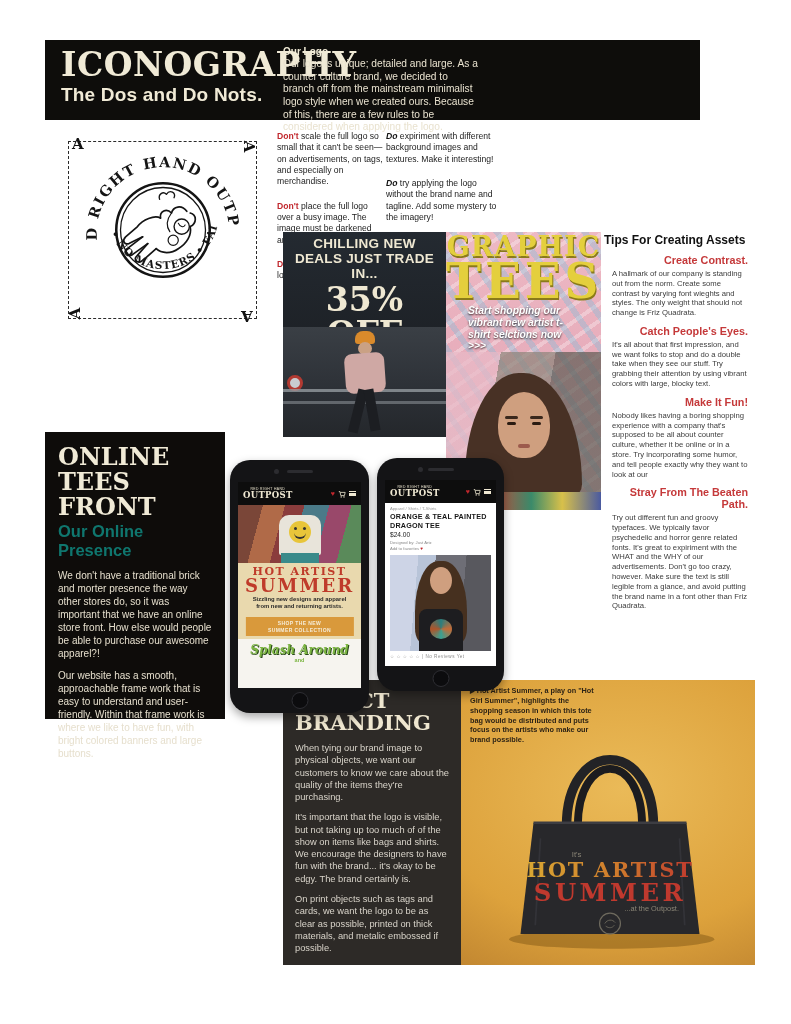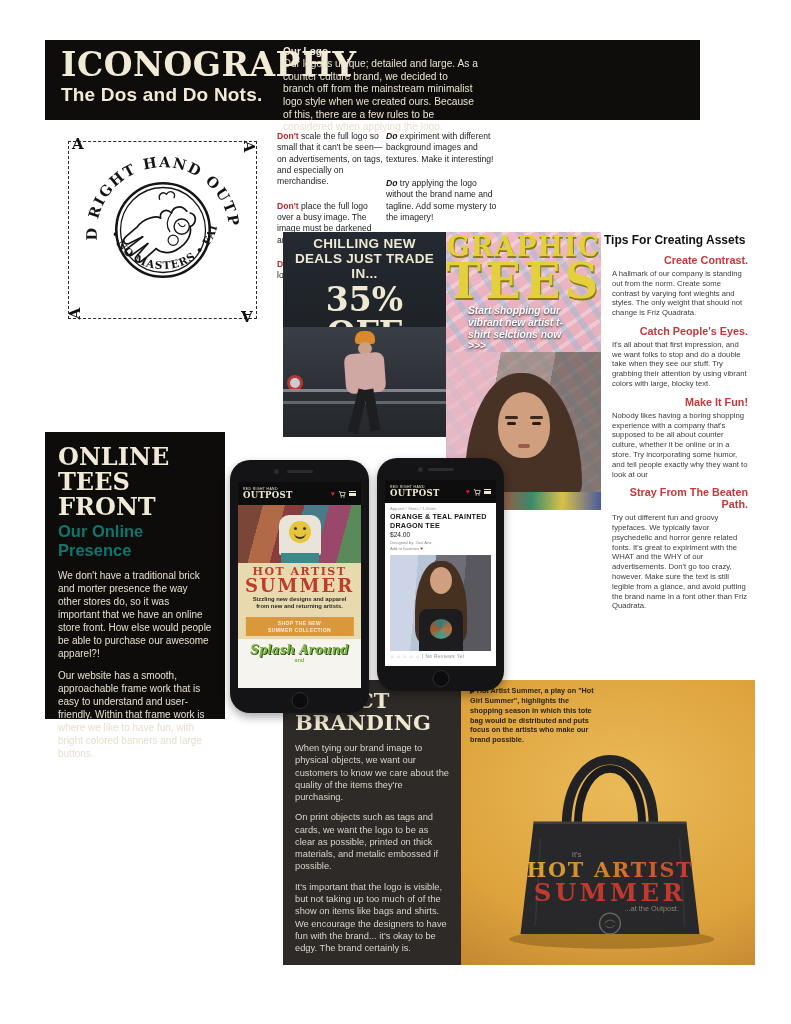--- a/index.html
+++ b/index.html
@@ -80,21 +80,21 @@
 
   
   .phone { position:absolute; background:#141416; border-radius:20px; box-shadow:0 4px 10px rgba(0,0,0,.35); z-index:5; }
   .phone1 { left:230px; top:460px; width:139px; height:253px; }
   .phone2 { left:377px; top:458px; width:127px; height:233px; }
   .ph-speaker { position:absolute; top:10px; left:50%; transform:translateX(-50%); width:26px; height:3px; border-radius:2px; background:#2c2c30; }
   .ph-cam { position:absolute; top:9px; left:32%; width:5px; height:5px; border-radius:50%; background:#2c2c30; }
   .ph-home { position:absolute; bottom:4px; left:50%; transform:translateX(-50%); width:17px; height:17px; border-radius:50%; background:#0c0c0e; border:1.5px solid #2e2e33; }
   .ph-screen { position:absolute; left:8px; right:8px; top:22px; bottom:25px; background:#f6f4ef; overflow:hidden; }
   .ph-header { height:23px; background:#0d0d0d; color:#efe8d2; display:flex; align-items:center; padding:0 5px; }
-  .ph-brand { line-height:1; }
+  .ph-brand { line-height:1;text-align:center; }
   .ph-brand-sm { font-size:3.4px; letter-spacing:.4px; }
   .ph-brand-lg { font-size:8.5px; font-weight:bold; letter-spacing:.3px; font-family:"DejaVu Serif", serif; }
   .ph-icons { margin-left:auto; display:flex; align-items:center; gap:3px; }
   .ph-heart { color:#c0272d; font-size:7px; }
   .ph-bars { width:7px; height:5px; border-top:1.2px solid #efe8d2; border-bottom:1.2px solid #efe8d2; position:relative; }
   .ph-bars::after { content:""; position:absolute; left:0; top:1.4px; width:100%; height:1.2px; background:#efe8d2; }
 
   .p1-photo { height:58px; position:relative; overflow:hidden; background:linear-gradient(105deg,#7a4638 0 18%,#b06a48 18% 34%,#8a3c3c 34% 48%,#4a7a88 48% 66%,#99486a 66% 82%,#5a8a5a 82%); }
   .hoodie { position:absolute; left:50%; top:10px; transform:translateX(-50%); width:42px; height:40px; background:#e8e4da; border-radius:10px 10px 2px 2px; }
   .smiley { position:absolute; left:50%; top:16px; transform:translateX(-50%); width:22px; height:22px; border-radius:50%; background:#e8c53a; }
@@ -336,22 +336,22 @@
         </div>
         <div class="p2-stars">☆ ☆ ☆ ☆ ☆  |  No Reviews Yet</div>
       </div>
     </div>
   </div>
 
   <section class="object-box">
     <div class="obj-title" style="white-space:pre-line">OBJECT
 BRANDING</div>
     <p class="obj-p">When tying our brand image to physical objects, we want our customers to know we care about the quality of the items they're purchasing.</p>
+    <p class="obj-p">It's important that the logo is visible, but not taking up too much of of the show on items like bags and shirts. We encourage the designers to have fun with the brand... it's okay to be edgy. The brand certainly is.</p>
     <p class="obj-p">On print objects such as tags and cards, we want the logo to be as clear as possible, printed on thick materials, and metalic embossed if possible.</p>
-    <p class="obj-p">It's important that the logo is visible, but not taking up too much of of the show on items like bags and shirts. We encourage the designers to have fun with the brand... it's okay to be edgy. The brand certainly is.</p>
   </section>
 
   <figure class="tote-photo">
     <div class="tote-note">
       <span class="tri">▶</span><span>Hot Artist Summer, a play on "Hot Girl Summer", highlights the shopping season in which this tote bag would be distributed and puts focus on the artists who make our brand possible.</span>
     </div>
     <svg class="tote-svg" width="262" height="252" viewBox="0 0 300 290">
       <defs>
         <linearGradient id="hotgrad" x1="0" y1="0" x2="1" y2="0">
           <stop offset="0" stop-color="#d9a833"></stop>

